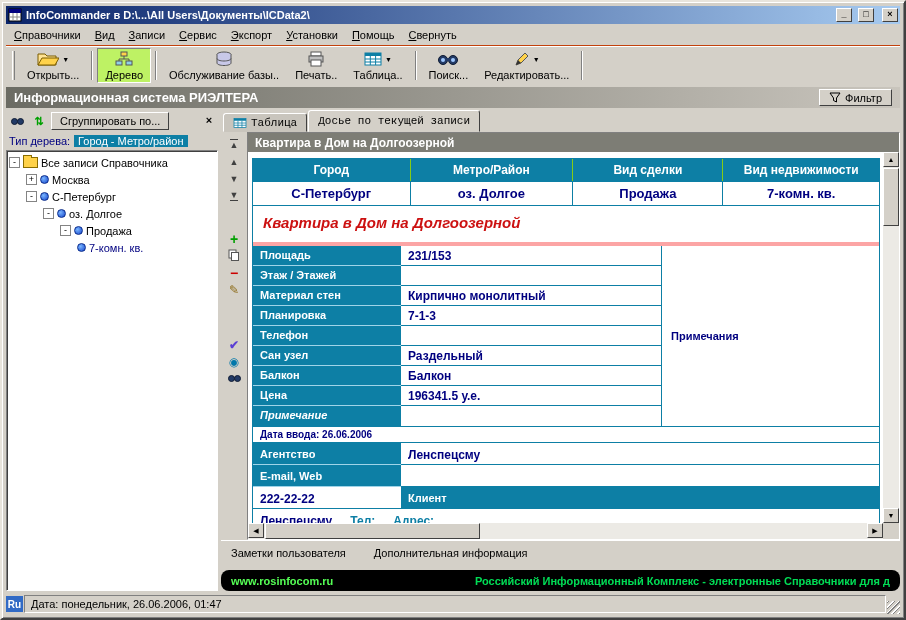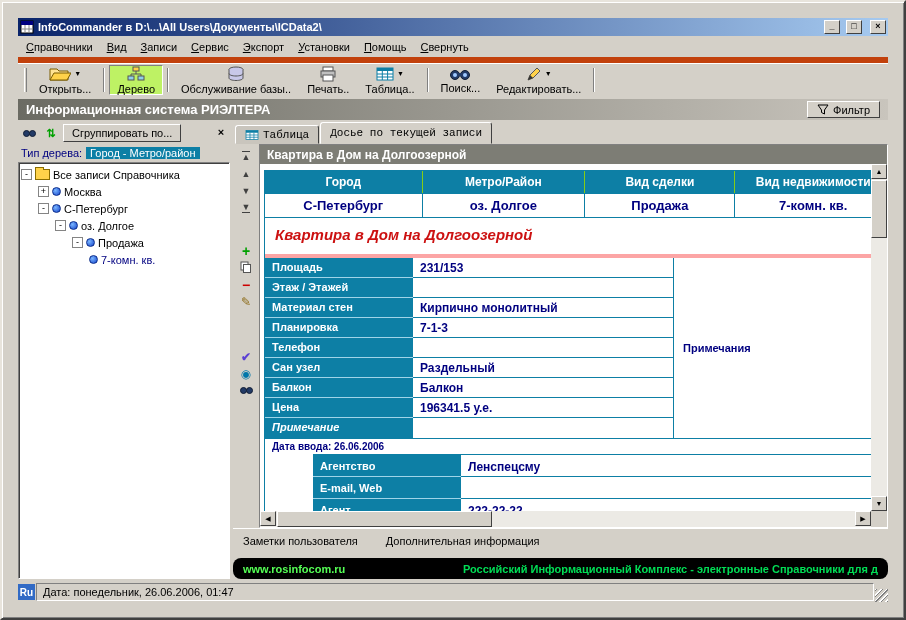--- a/index.html
+++ b/index.html
@@ -1,35 +1,35 @@
 <!DOCTYPE html>
 <html><head>
 <meta charset="utf-8">
 <style>
   * { box-sizing: border-box; margin: 0; padding: 0; }
   html,body { width:906px; height:620px; background:#000; font-family:"Liberation Sans", sans-serif; }
   .window {
     width:906px; height:620px; background:#d4d0c8;
     border:2px solid; border-color:#e8e4dc #404040 #404040 #e8e4dc;
     box-shadow: inset 1px 1px 0 #fff, inset -1px -1px 0 #808080;
-    padding:16px; display:flex; flex-direction:column; font-size:11px; color:#000;
+    padding:4px; display:flex; flex-direction:column; font-size:11px; color:#000;
   }
   
   .titlebar { height:18px; flex:0 0 18px; background:linear-gradient(to right,#0a246a,#a6caf0);
     display:flex; align-items:center; gap:4px; color:#fff; font-weight:bold; padding:0 2px; margin-bottom:1px; }
   .titlebar .ttl { flex:1; white-space:nowrap; overflow:hidden; font-size:11px; }
   .win-btn { width:16px; height:14px; flex:0 0 16px; background:#d4d0c8; color:#000; font-weight:bold;
     border:1px solid; border-color:#fff #404040 #404040 #fff; font-size:9px; line-height:11px; text-align:center; margin-left:2px; }
   
   .menubar { height:20px; flex:0 0 20px; display:flex; align-items:center; padding:0 2px; }
   .menu-item { display:inline-block; padding:2px 8px 2px 6px; cursor:default; }
   .menu-item::first-letter { text-decoration:underline; }
   
   .toolbar { height:40px; flex:0 0 40px; display:flex; align-items:stretch; padding:2px 2px;
-    border-top:6px solid #c2410c; box-shadow:0 1px 0 #fff inset; }
+    border-top:1px solid #c2410c; box-shadow:0 1px 0 #fff inset; }
   .tb-handle { width:3px; margin:3px 4px; border-left:1px solid #fff; border-right:1px solid #808080; }
   .tb-sep { width:2px; margin:3px 4px; border-left:1px solid #808080; border-right:1px solid #fff; }
   .tb-btn { display:flex; flex-direction:column; align-items:center; justify-content:center; gap:1px;
     padding:1px 7px; border:1px solid transparent; white-space:nowrap; }
   .tb-btn.pressed { border-color:#808080 #fff #fff #808080; background:#bef264; }
   .tb-ico-row { display:flex; align-items:center; gap:3px; height:17px; }
   .dd-arrow { font-size:7px; color:#000; }
   
   .app-header { height:21px; flex:0 0 21px; margin:2px 0; padding:0 8px;
     background:linear-gradient(to right,#6b6b63,#c9c5bd); color:#fff; font-weight:bold; font-size:13px;
@@ -114,21 +114,21 @@
   .prop-grid { display:grid; grid-template-columns:148px 260px 1fr; border-top:4px solid #fca5a5; }
   .prop-label { background:#0d7fa5; color:#fff; font-weight:bold; font-size:11px;
     padding:3px 7px; border-bottom:1px solid #9fd4e8; height:20px; }
   .prop-value { background:#fff; color:#000080; font-weight:bold; font-size:12px;
     padding:3px 7px; border-bottom:1px solid #0d7fa5; height:20px; }
   .notes-cell { grid-column:3; grid-row:1 / span 9; background:#fff; border-left:1px solid #0d7fa5;
     display:flex; align-items:center; padding:0 9px; color:#000080; font-weight:bold; font-size:11px; }
   .prop-grid .last { border-bottom:none;font-style:italic; }
   .date-band { border-top:1px solid #0d7fa5; background:#fff; color:#000080; font-weight:bold;
     font-size:10px; padding:2px 7px; }
-  .contact-grid { display:grid; grid-template-columns:148px 1fr; border-top:1px solid #0d7fa5;margin-left:48px; }
+  .contact-grid { display:grid; grid-template-columns:148px 1fr; border-top:1px solid #0d7fa5; }
   .c-label { background:#0d7fa5; color:#fff; font-weight:bold; font-size:11px; padding:5px 7px;
     border-bottom:1px solid #9fd4e8; height:22px; }
   .c-value { background:#fff; color:#000080; font-weight:bold; font-size:12px; padding:5px 7px;
     border-bottom:1px solid #0d7fa5; height:22px; display:flex; gap:18px; }
   .contact-grid .last { border-bottom:none; }
   .teal-txt { color:#0d7fa5; }
   
   .bottom-links { height:24px; flex:0 0 24px; display:flex; align-items:center; gap:28px;
     padding-left:10px; border-top:1px solid #fff; }
   .black-bar { height:21px; flex:0 0 21px; margin-top:6px; background:#000; display:flex;
@@ -414,21 +414,20 @@
                   <div class="prop-label last" style="grid-row:9">Примечание</div>
                   <div class="prop-value last" style="grid-row:9"></div>
                   <div class="notes-cell">Примечания</div>
                 </div>
                 <div class="date-band">Дата ввода: 26.06.2006</div>
                 <div class="contact-grid">
                   <div class="c-label">Агентство</div>
                   <div class="c-value">Ленспецсму</div>
                   <div class="c-label">E-mail, Web</div>
                   <div class="c-value"></div>
-                  <div class="c-label">Агент</div>
                   <div class="c-value">222-22-22</div>
                   <div class="c-label last">Клиент</div>
                   <div class="c-value last">
                     <span>Ленспецсму</span>
                     <span class="teal-txt">Тел:</span>
                     <span class="teal-txt">Адрес:</span>
                   </div>
                 </div>
               </div>
             </div>

